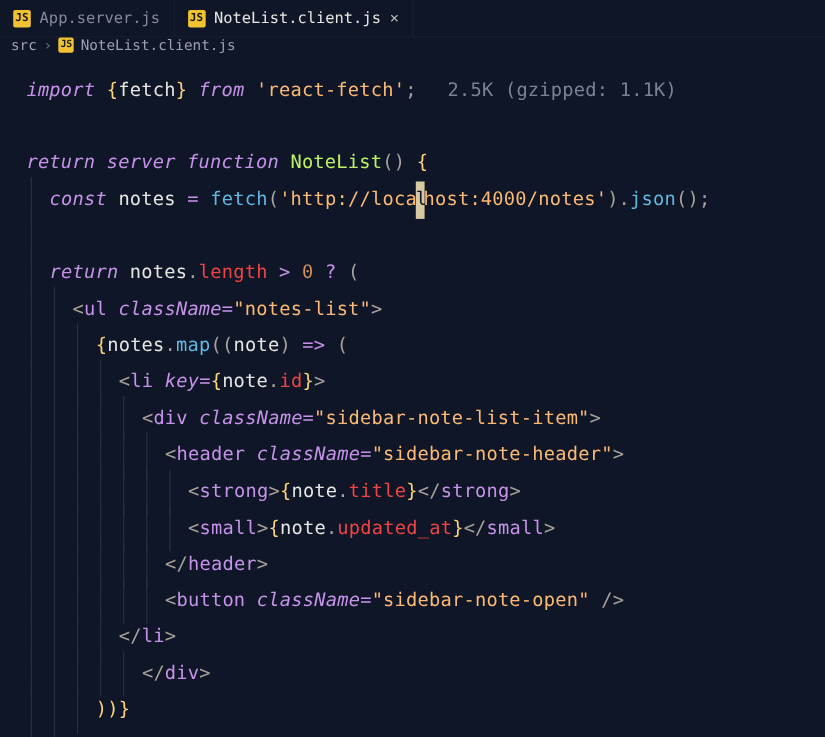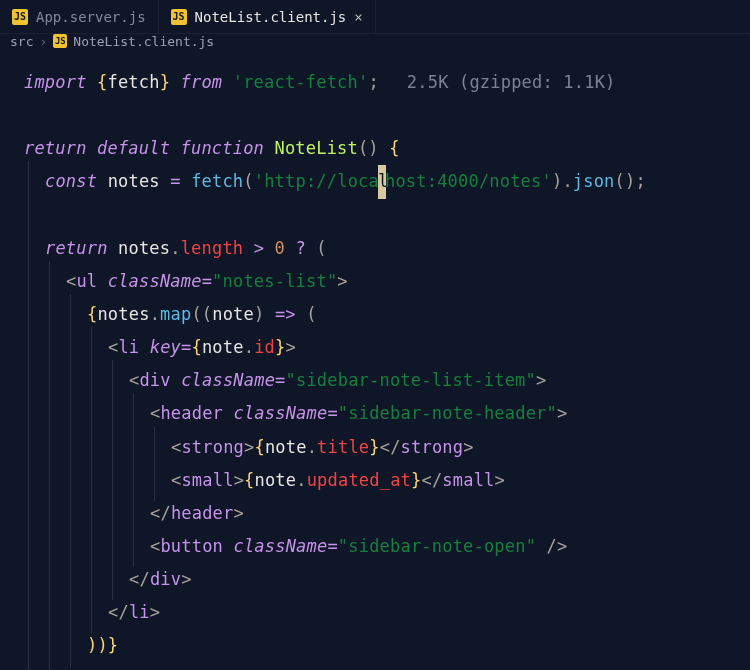--- a/index.html
+++ b/index.html
@@ -90,21 +90,21 @@
     left: 4px; top: -4px; bottom: -4px;
     border-left: 1px solid #2a3146;
   }
 
   
   .tk-keyword { color: #c792ea; font-style: italic; }
   .tk-punc    { color: #a7a29b; }
   .tk-brace   { color: #ffd479; }
   .tk-func    { color: #5fb9e3; }
   .tk-funcname{ color: #bef264; }
-  .tk-string  { color: #15803d; }
+  .tk-string  { color: #fdba74; }
   .tk-number  { color: #d1905a; }
   .tk-tag     { color: #c792ea; }
   .tk-attr    { color: #c792ea; font-style: italic; }
   .tk-op      { color: #c792ea; }
   .tk-ident   { color: #e8e6e3; }
   .tk-prop    { color: #ef4444; }
 
   .url-underline { text-decoration-color: #6b6350; }
   .cursor {
     display: inline-block;
@@ -136,21 +136,21 @@
   <span class="js-badge">JS</span>
   <span>NoteList.client.js</span>
 </div>
 
 <div class="editor">
 
 <div class="line"><span class="tk-keyword">import</span><span> </span><span class="tk-brace">{</span><span class="tk-ident">fetch</span><span class="tk-brace">}</span><span> </span><span class="tk-keyword">from</span><span> </span><span class="tk-string">'react-fetch'</span><span class="tk-punc">;</span><span class="annotation">2.5K (gzipped: 1.1K)</span></div>
 
 <div class="line">&nbsp;</div>
 
-<div class="line"><span class="tk-keyword">return</span><span> </span><span class="tk-keyword">default</span><span> </span><span class="tk-keyword">function</span><span> </span><span class="tk-funcname">NoteList</span><span class="tk-punc">()</span><span> </span><span class="tk-brace">{</span></div>
+<div class="line"><span class="tk-keyword">return</span><span> </span><span class="tk-keyword">server</span><span> </span><span class="tk-keyword">function</span><span> </span><span class="tk-funcname">NoteList</span><span class="tk-punc">()</span><span> </span><span class="tk-brace">{</span></div>
 
 <div class="line"><span class="ig"> </span><span class="tk-keyword">const</span><span> </span><span class="tk-ident">notes</span><span> </span><span class="tk-op">=</span><span> </span><span class="tk-func">fetch</span><span class="tk-punc">(</span><span class="tk-string url-underline">'http://loca</span><span class="cursor">l</span><span class="tk-string url-underline">host:4000/notes'</span><span class="tk-punc">)</span><span class="tk-punc">.</span><span class="tk-func">json</span><span class="tk-punc">()</span><span class="tk-punc">;</span></div>
 
 <div class="line"><span class="ig"> </span></div>
 
 <div class="line"><span class="ig"> </span><span class="tk-keyword">return</span><span> </span><span class="tk-ident">notes</span><span class="tk-punc">.</span><span class="tk-prop">length</span><span> </span><span class="tk-op">&gt;</span><span> </span><span class="tk-number">0</span><span> </span><span class="tk-op">?</span><span> </span><span class="tk-punc">(</span></div>
 
 <div class="line"><span class="ig"> </span><span class="ig"> </span><span class="tk-punc">&lt;</span><span class="tk-tag">ul</span><span> </span><span class="tk-attr">className</span><span class="tk-op">=</span><span class="tk-string">"notes-list"</span><span class="tk-punc">&gt;</span></div>
 
 <div class="line"><span class="ig"> </span><span class="ig"> </span><span class="ig"> </span><span class="tk-brace">{</span><span class="tk-ident">notes</span><span class="tk-punc">.</span><span class="tk-func">map</span><span class="tk-punc">((</span><span class="tk-ident">note</span><span class="tk-punc">)</span><span> </span><span class="tk-op">=&gt;</span><span> </span><span class="tk-punc">(</span></div>
@@ -162,21 +162,21 @@
 <div class="line"><span class="ig"> </span><span class="ig"> </span><span class="ig"> </span><span class="ig"> </span><span class="ig"> </span><span class="ig"> </span><span class="tk-punc">&lt;</span><span class="tk-tag">header</span><span> </span><span class="tk-attr">className</span><span class="tk-op">=</span><span class="tk-string">"sidebar-note-header"</span><span class="tk-punc">&gt;</span></div>
 
 <div class="line"><span class="ig"> </span><span class="ig"> </span><span class="ig"> </span><span class="ig"> </span><span class="ig"> </span><span class="ig"> </span><span class="ig"> </span><span class="tk-punc">&lt;</span><span class="tk-tag">strong</span><span class="tk-punc">&gt;</span><span class="tk-brace">{</span><span class="tk-ident">note</span><span class="tk-punc">.</span><span class="tk-prop">title</span><span class="tk-brace">}</span><span class="tk-punc">&lt;/</span><span class="tk-tag">strong</span><span class="tk-punc">&gt;</span></div>
 
 <div class="line"><span class="ig"> </span><span class="ig"> </span><span class="ig"> </span><span class="ig"> </span><span class="ig"> </span><span class="ig"> </span><span class="ig"> </span><span class="tk-punc">&lt;</span><span class="tk-tag">small</span><span class="tk-punc">&gt;</span><span class="tk-brace">{</span><span class="tk-ident">note</span><span class="tk-punc">.</span><span class="tk-prop">updated_at</span><span class="tk-brace">}</span><span class="tk-punc">&lt;/</span><span class="tk-tag">small</span><span class="tk-punc">&gt;</span></div>
 
 <div class="line"><span class="ig"> </span><span class="ig"> </span><span class="ig"> </span><span class="ig"> </span><span class="ig"> </span><span class="ig"> </span><span class="tk-punc">&lt;/</span><span class="tk-tag">header</span><span class="tk-punc">&gt;</span></div>
 
 <div class="line"><span class="ig"> </span><span class="ig"> </span><span class="ig"> </span><span class="ig"> </span><span class="ig"> </span><span class="ig"> </span><span class="tk-punc">&lt;</span><span class="tk-tag">button</span><span> </span><span class="tk-attr">className</span><span class="tk-op">=</span><span class="tk-string">"sidebar-note-open"</span><span class="tk-punc"> /&gt;</span></div>
 
+<div class="line"><span class="ig"> </span><span class="ig"> </span><span class="ig"> </span><span class="ig"> </span><span class="tk-punc">&lt;/</span><span class="tk-tag">li</span><span class="tk-punc">&gt;</span></div>
+
 <div class="line"><span class="ig"> </span><span class="ig"> </span><span class="ig"> </span><span class="ig"> </span><span class="ig"> </span><span class="tk-punc">&lt;/</span><span class="tk-tag">div</span><span class="tk-punc">&gt;</span></div>
-
-<div class="line"><span class="ig"> </span><span class="ig"> </span><span class="ig"> </span><span class="ig"> </span><span class="tk-punc">&lt;/</span><span class="tk-tag">li</span><span class="tk-punc">&gt;</span></div>
 
 <div class="line"><span class="ig"> </span><span class="ig"> </span><span class="ig"> </span><span class="tk-brace">))}</span></div>
 
 <div class="line"><span class="ig"> </span><span class="ig"> </span><span class="tk-punc">&lt;/</span><span class="tk-tag">ul</span><span class="tk-punc">&gt;</span></div>
 
 </div>
 
 </body></html>

